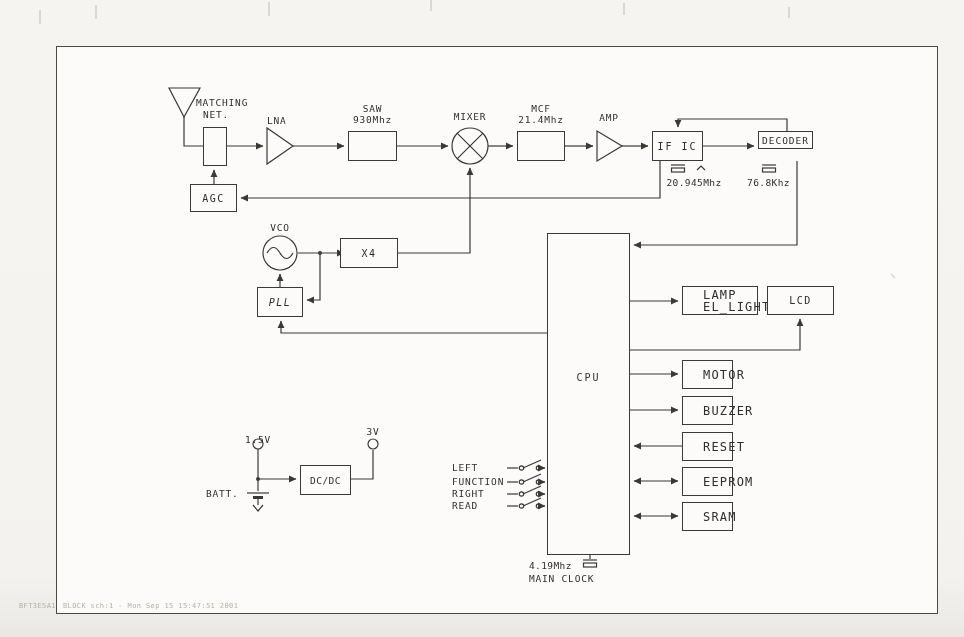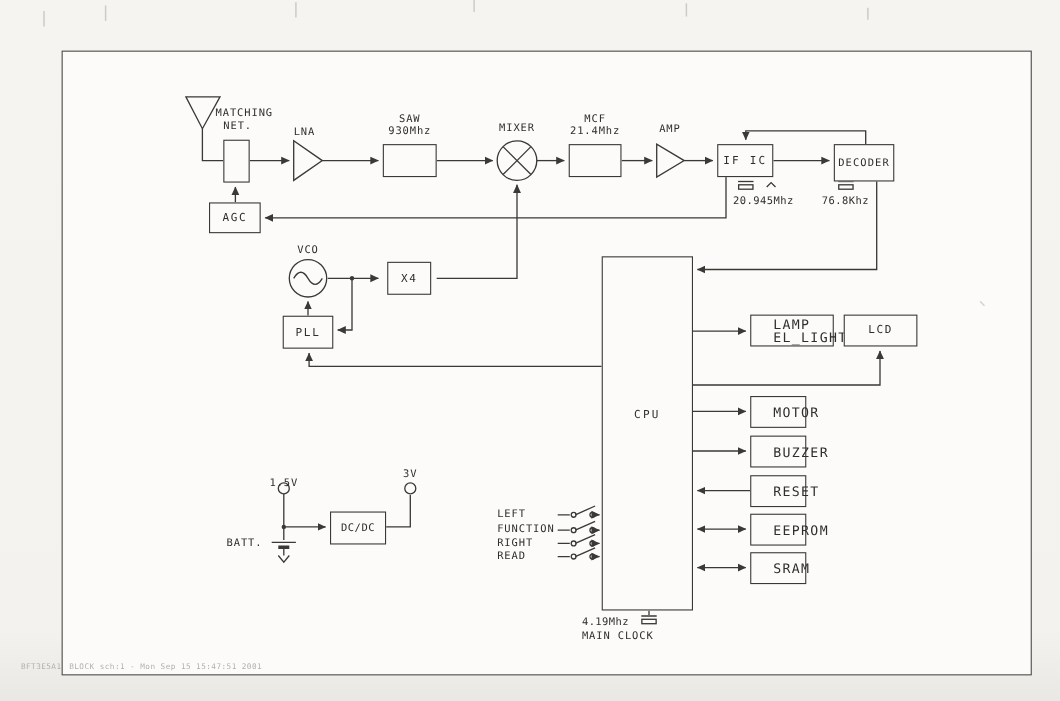--- a/index.html
+++ b/index.html
@@ -177,30 +177,30 @@
       </g>
     </g>
   </svg>
 
   <div class="box" style="left:203px;top:127px;width:24px;height:39px;"></div>
   <div class="box" style="left:348px;top:131px;width:49px;height:30px;"></div>
   <div class="box" style="left:517px;top:131px;width:48px;height:30px;"></div>
   <div class="box" style="left:652px;top:131px;width:51px;height:30px;letter-spacing:2px;">
       <span>IF IC</span>
     </div>
-  <div class="box" style="left:758px;top:131px;width:55px;height:34px;font-size:9.5px;letter-spacing:1px;">
+  <div class="box" style="left:758px;top:131px;width:55px;height:18px;font-size:9.5px;letter-spacing:1px;">
       <span>DECODER</span>
     </div>
   <div class="box" style="left:190px;top:184px;width:47px;height:28px;">
       <span>AGC</span>
     </div>
-  <div class="box" style="left:352px;top:238px;width:40px;height:30px;">
+  <div class="box" style="left:340px;top:238px;width:58px;height:30px;">
       <span>X4</span>
     </div>
-  <div class="box" style="left:257px;top:287px;width:46px;height:30px;">
+  <div class="box" style="left:257px;top:287px;width:46px;height:30px;font-style:italic;">
       <span>PLL</span>
     </div>
 
   <div class="box" style="left:547px;top:233px;width:83px;height:322px;">
     <span class="cpu-text">CPU</span>
   </div>
 
   <div class="box leftpad" style="left:682px;top:286px;width:76px;height:29px;">
     <span class="lamp-lines">
       <span>LAMP</span>

